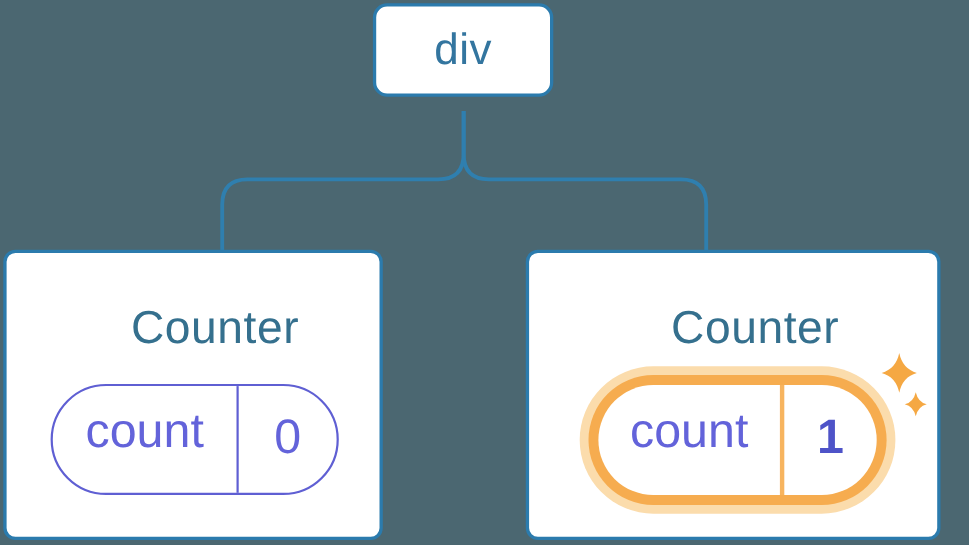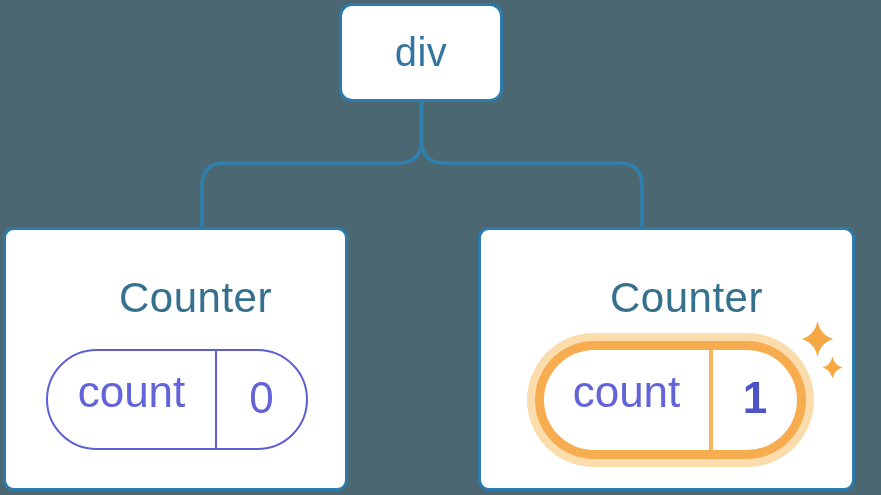--- a/index.html
+++ b/index.html
@@ -13,21 +13,21 @@
   }
   svg.connectors, svg.sparkles {
     position: absolute;
     left: 0; top: 0;
     width: 881px; height: 495px;
     pointer-events: none;
   }
   .node-root {
     position: absolute;
     left: 339px; top: 3px;
-    width: 164px; height: 99px;
+    width: 164px; height: 85px;
     background: #ffffff;
     border: 3px solid #2B7BAD;
     border-radius: 13px;
     box-sizing: border-box;
     display: flex; align-items: center; justify-content: center;
   }
   .node-root .node-label {
     color: #33759F;
     font-size: 40px;
     letter-spacing: 0.5px;

